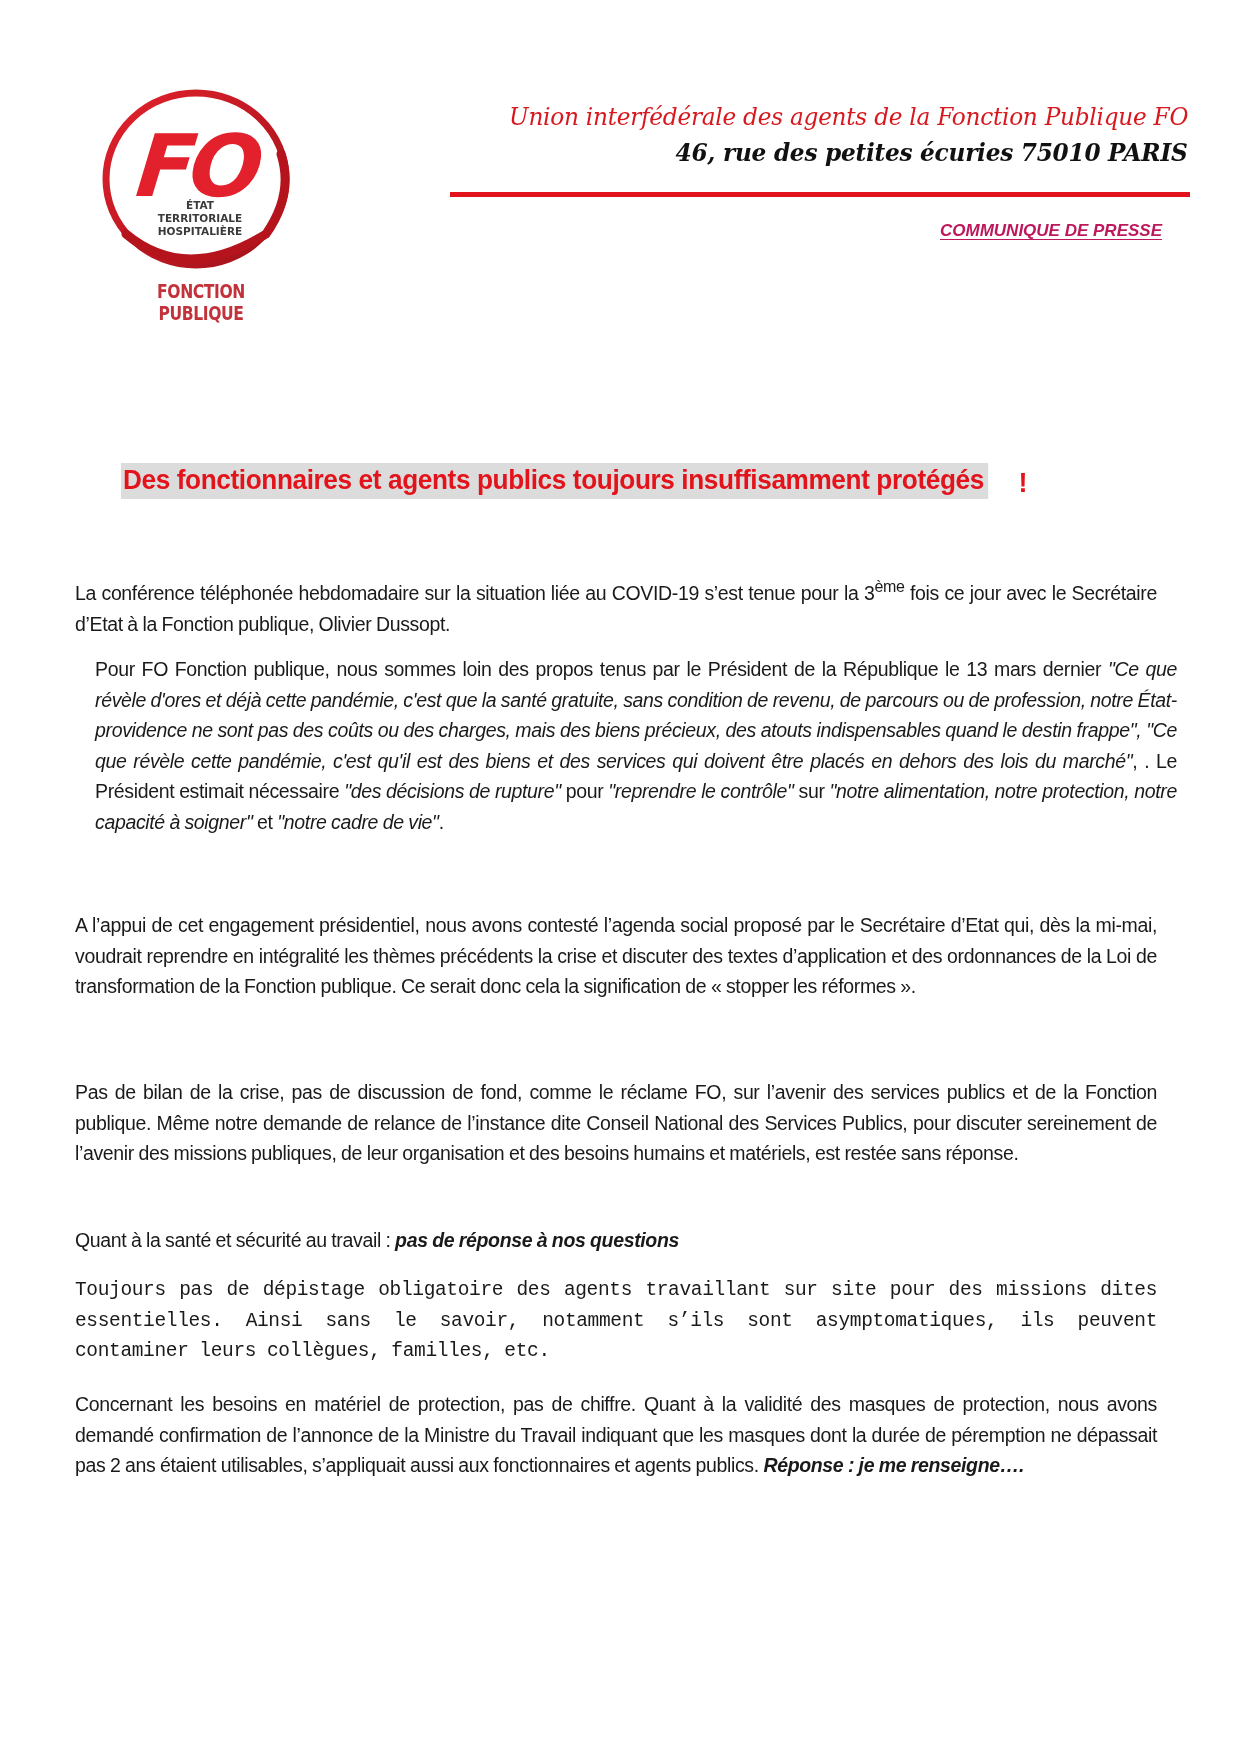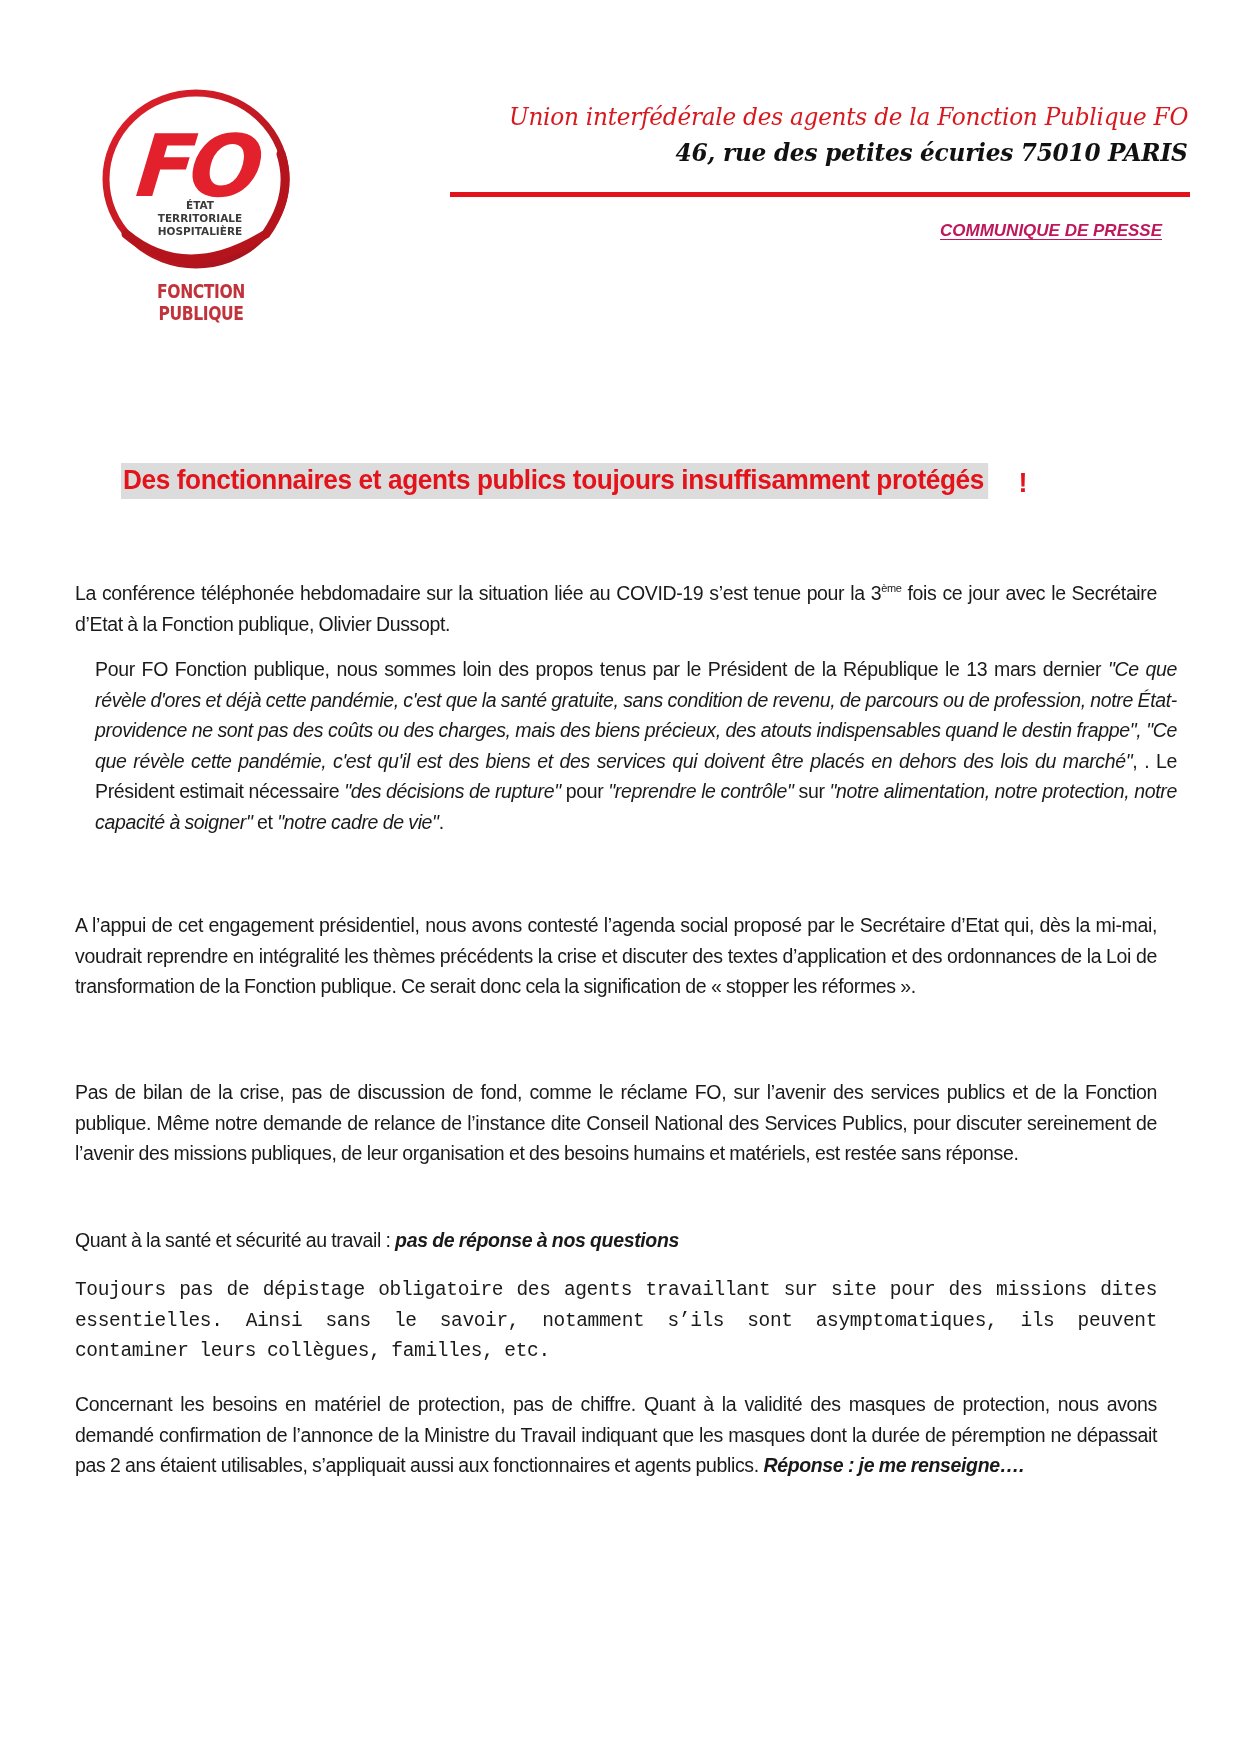--- a/index.html
+++ b/index.html
@@ -123,21 +123,21 @@
       font-size: 19.5px;
       line-height: 30.5px;
       color: #1a1a1a;
       text-align: justify;
       letter-spacing: -0.35px;
       word-spacing: -0.5px;
     }
     .body-text p { margin: 0; }
     .body-text i { font-style: italic; }
     .body-text .em-bold { font-style: italic; font-weight: bold; margin-top: 27px; }
-    sup { font-size: 11px; line-height: 0; vertical-align: 8px; }
+    sup { font-size: 16px; line-height: 0; vertical-align: 8px; }
     .p1 { top: 578px; }
     .p2 { top: 654px; margin-left: 20px; }
     .p3 { top: 910px; }
     .p4 { top: 1077px; }
     .p5 { top: 1225px; }
     .p6 { top: 1275px; font-family: Liberation Mono, monospace; }
     .p7 { top: 1389px; }
   </style>
 </head>
 <body>

